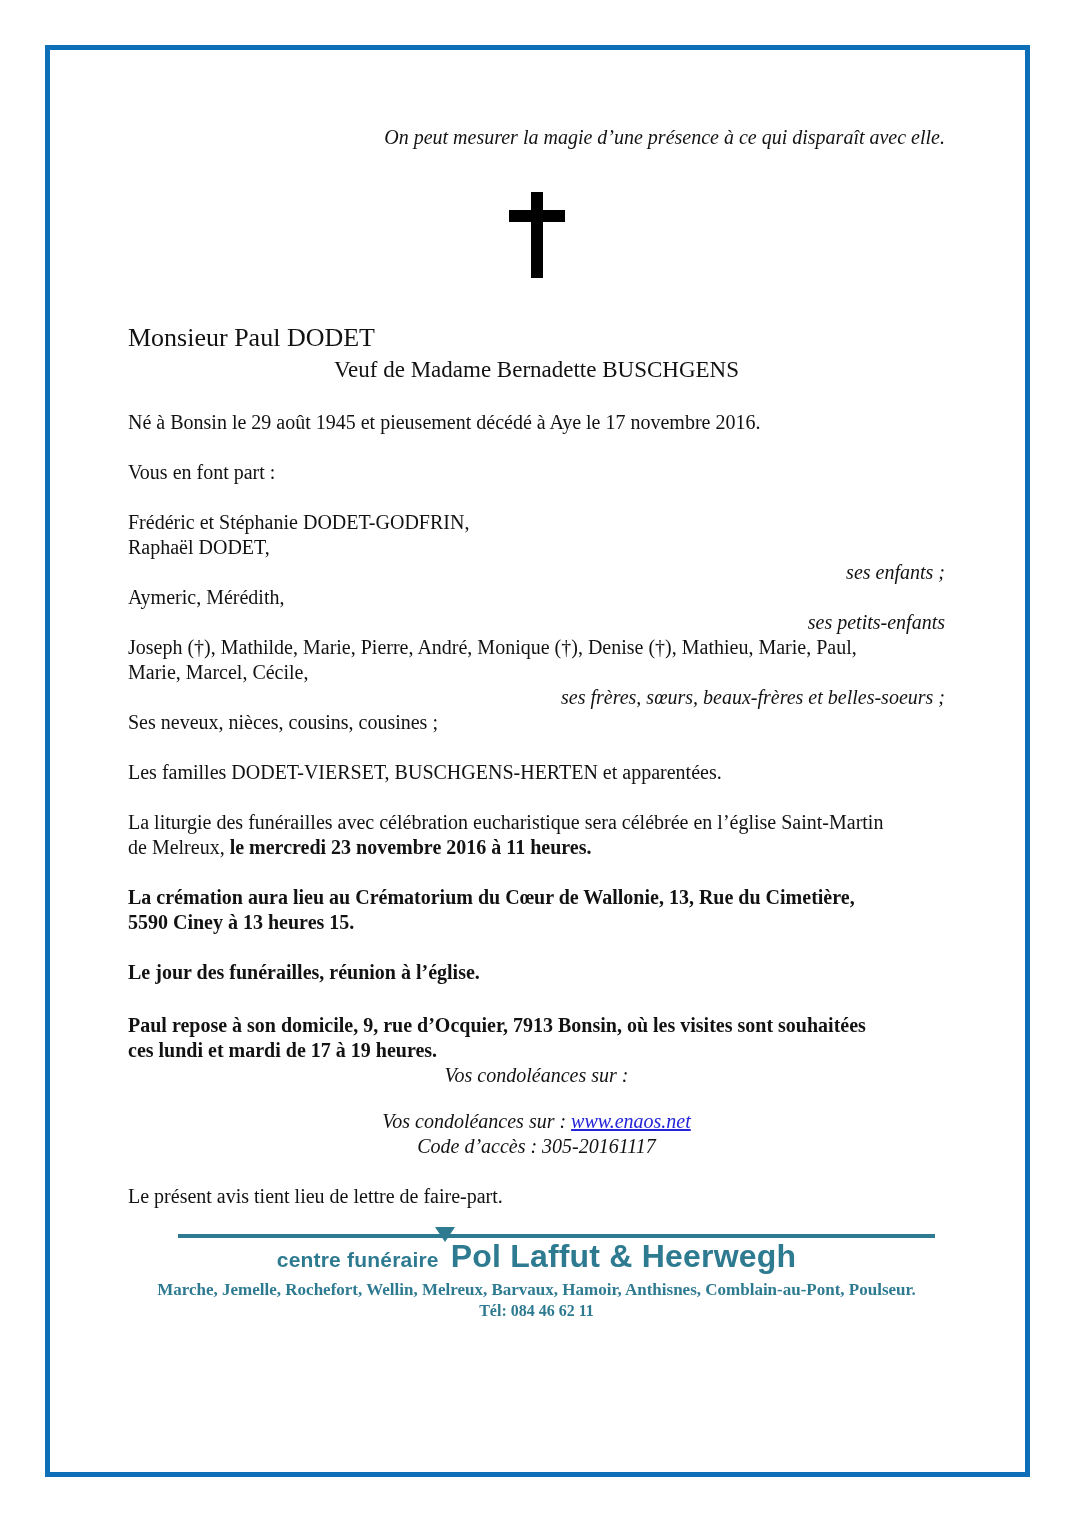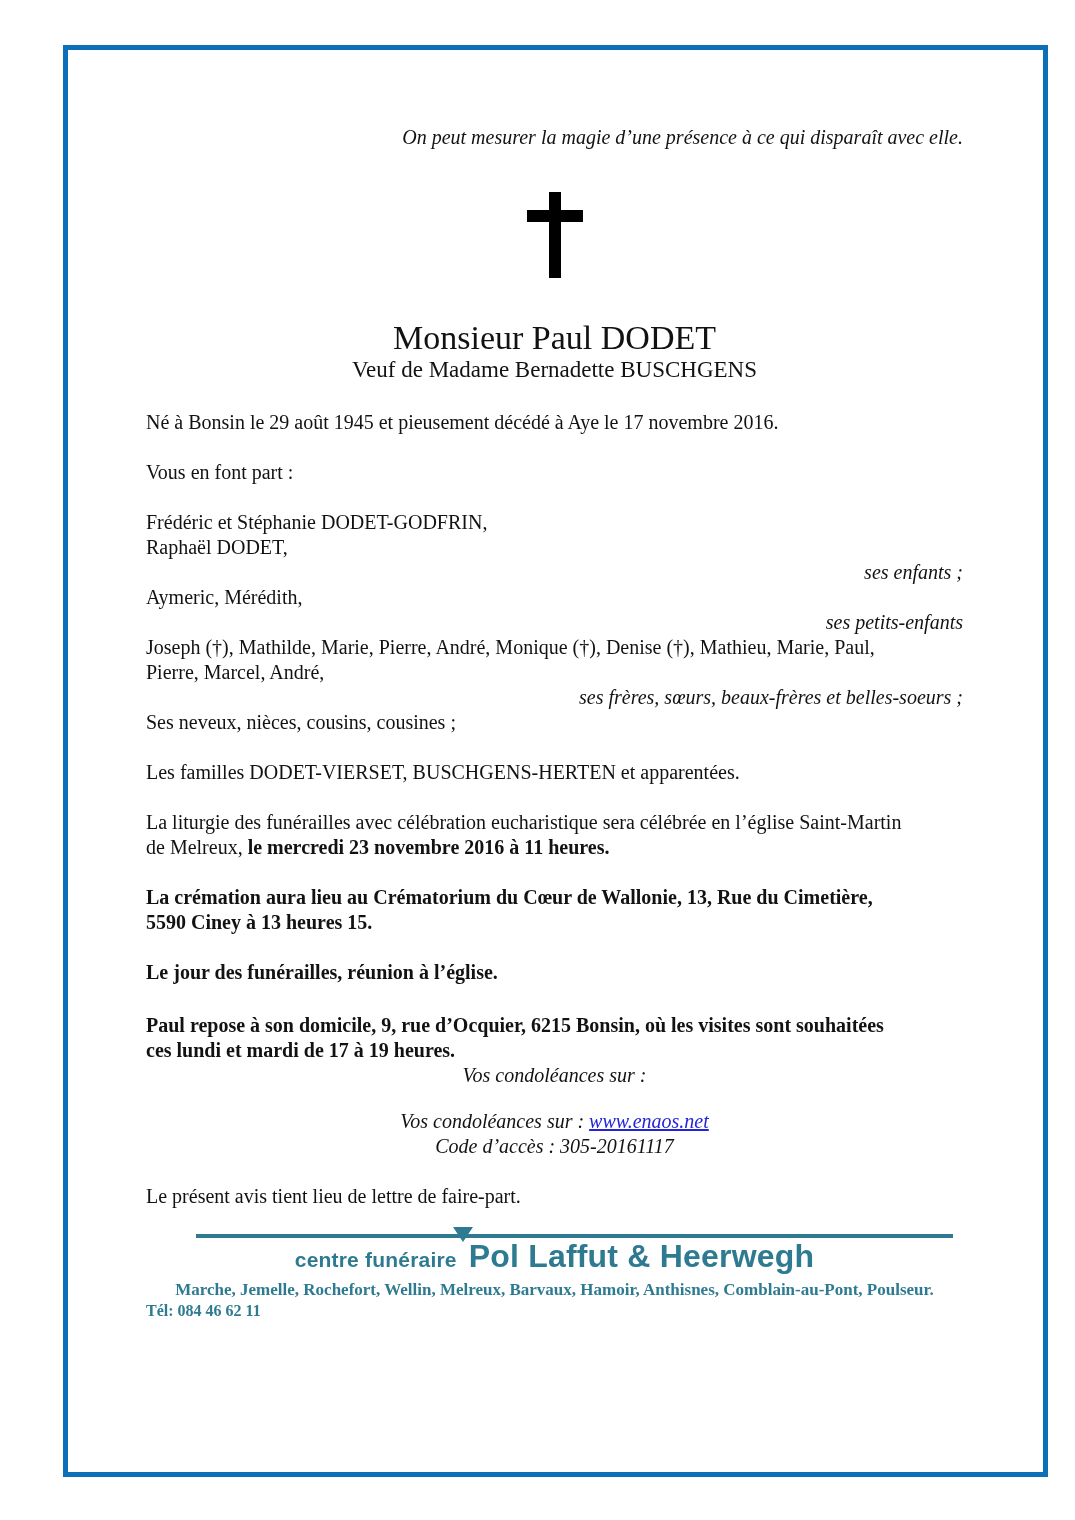--- a/index.html
+++ b/index.html
@@ -14,21 +14,21 @@
     position:relative;
     width:1075px;
     height:1520px;
     background:#ffffff;
     font-family:"Liberation Serif","DejaVu Serif",serif;
     color:var(--ink);
     overflow:hidden;
   }
   .frame{
     position:absolute;
-    left:63px;
+    left:45px;
     top:45px;
     width:985px;
     height:1432px;
     border:5px solid var(--border-blue);
   }
   .content{
     padding:75px 80px 0 78px;
   }
   .epigraph{
     text-align:right;
@@ -50,22 +50,21 @@
     background:#000;
   }
   .cross .hbar{
     position:absolute;
     left:0;top:18px;
     width:56px;height:12px;
     background:#000;
   }
   .title{
     margin-top:42px;
-    text-align:center;
-    font-size:34px;
+    font-size:26px;
     line-height:36px;
     white-space:nowrap;
   }
   .subtitle{
     text-align:center;
     font-size:23px;
     line-height:28px;
     white-space:nowrap;
   }
   .bodytext{
@@ -130,21 +129,21 @@
     margin-top:5px;
     text-align:center;
     font-weight:bold;
     font-size:17px;
     line-height:20px;
     color:var(--teal);
     white-space:nowrap;
   }
   .footer-phone{
     margin-top:2px;
-    text-align:left;
+    text-align:center;
     font-weight:bold;
     font-size:16px;
     color:var(--teal);
   }
 </style>
 </head>
 <body>
 
 <div class="page">
   <div class="frame">
@@ -165,35 +164,35 @@
         <div class="line mt-first">Né à Bonsin le 29 août 1945 et pieusement décédé à Aye le 17 novembre 2016.</div>
 
         <div class="line gap">Vous en font part :</div>
 
         <div class="line gap">Frédéric et Stéphanie DODET-GODFRIN,</div>
         <div class="line">Raphaël DODET,</div>
         <div class="line right">ses enfants ;</div>
         <div class="line">Aymeric, Mérédith,</div>
         <div class="line right">ses petits-enfants</div>
         <div class="line">Joseph (†), Mathilde, Marie, Pierre, André, Monique (†), Denise (†), Mathieu, Marie, Paul,</div>
-        <div class="line">Pierre, Marcel, André,</div>
+        <div class="line">Marie, Marcel, Cécile,</div>
         <div class="line right">ses frères, sœurs, beaux-frères et belles-soeurs ;</div>
         <div class="line">Ses neveux, nièces, cousins, cousines ;</div>
 
         <div class="line gap">Les familles DODET-VIERSET, BUSCHGENS-HERTEN et apparentées.</div>
 
         <div class="line gap">La liturgie des funérailles avec célébration eucharistique sera célébrée en l’église Saint-Martin</div>
         <div class="line"><span>de Melreux,</span> <span class="bold">le mercredi 23 novembre 2016 à 11 heures.</span></div>
 
         <div class="line gap bold">La crémation aura lieu au Crématorium du Cœur de Wallonie, 13, Rue du Cimetière,</div>
         <div class="line bold">5590 Ciney à 13 heures 15.</div>
 
         <div class="line gap bold">Le jour des funérailles, réunion à l’église.</div>
 
-        <div class="line gap-lg bold">Paul repose à son domicile, 9, rue d’Ocquier, 6215 Bonsin, où les visites sont souhaitées</div>
+        <div class="line gap-lg bold">Paul repose à son domicile, 9, rue d’Ocquier, 7913 Bonsin, où les visites sont souhaitées</div>
         <div class="line bold">ces lundi et mardi de 17 à 19 heures.</div>
 
         <div class="line center italic">Vos condoléances sur :</div>
 
 
         <div class="line center italic mt-enaos"><span>Vos condoléances sur : </span><a class="doc-link">www.enaos.net</a></div>
         <div class="line center italic">Code d’accès : 305-20161117</div>
 
         <div class="line gap">Le présent avis tient lieu de lettre de faire-part.</div>
       </div>

